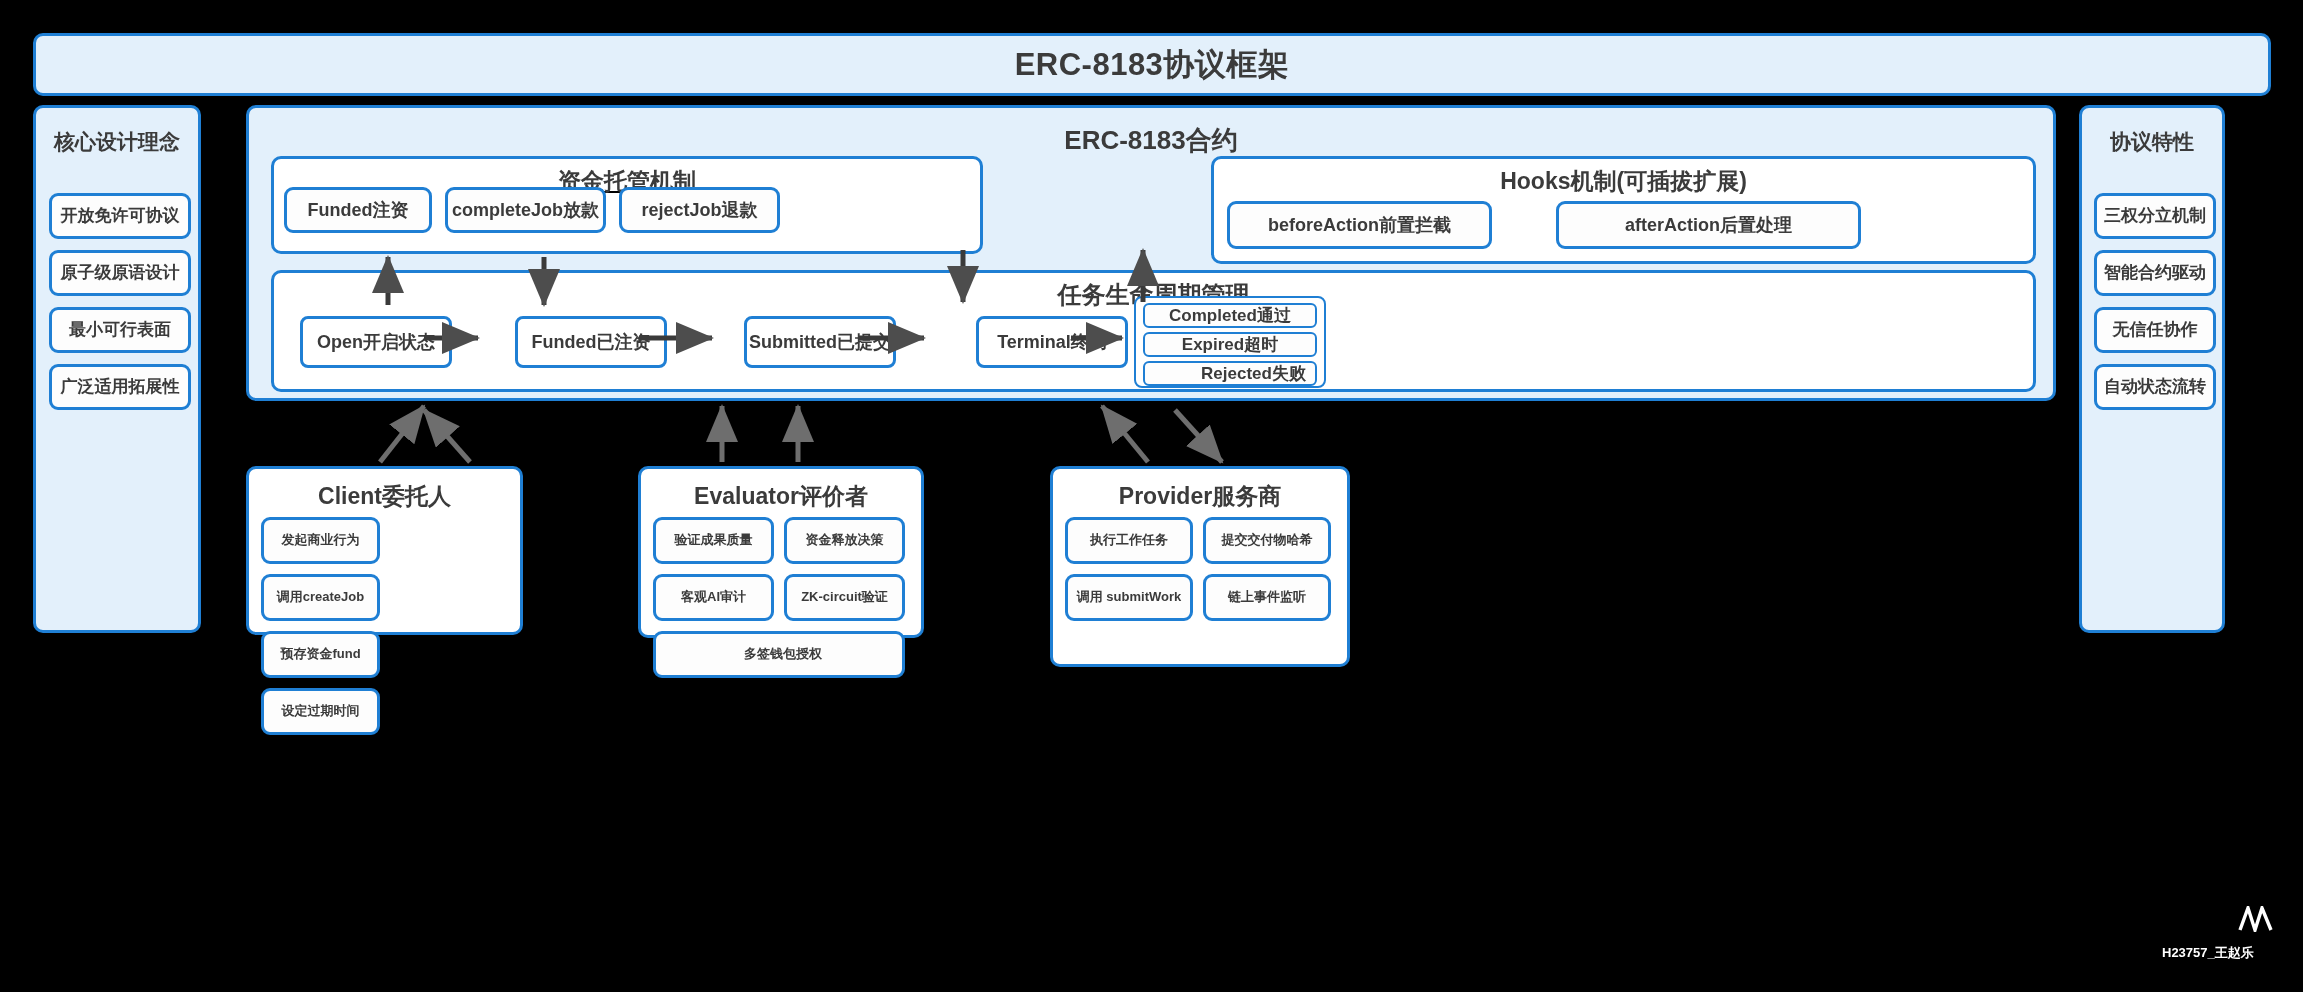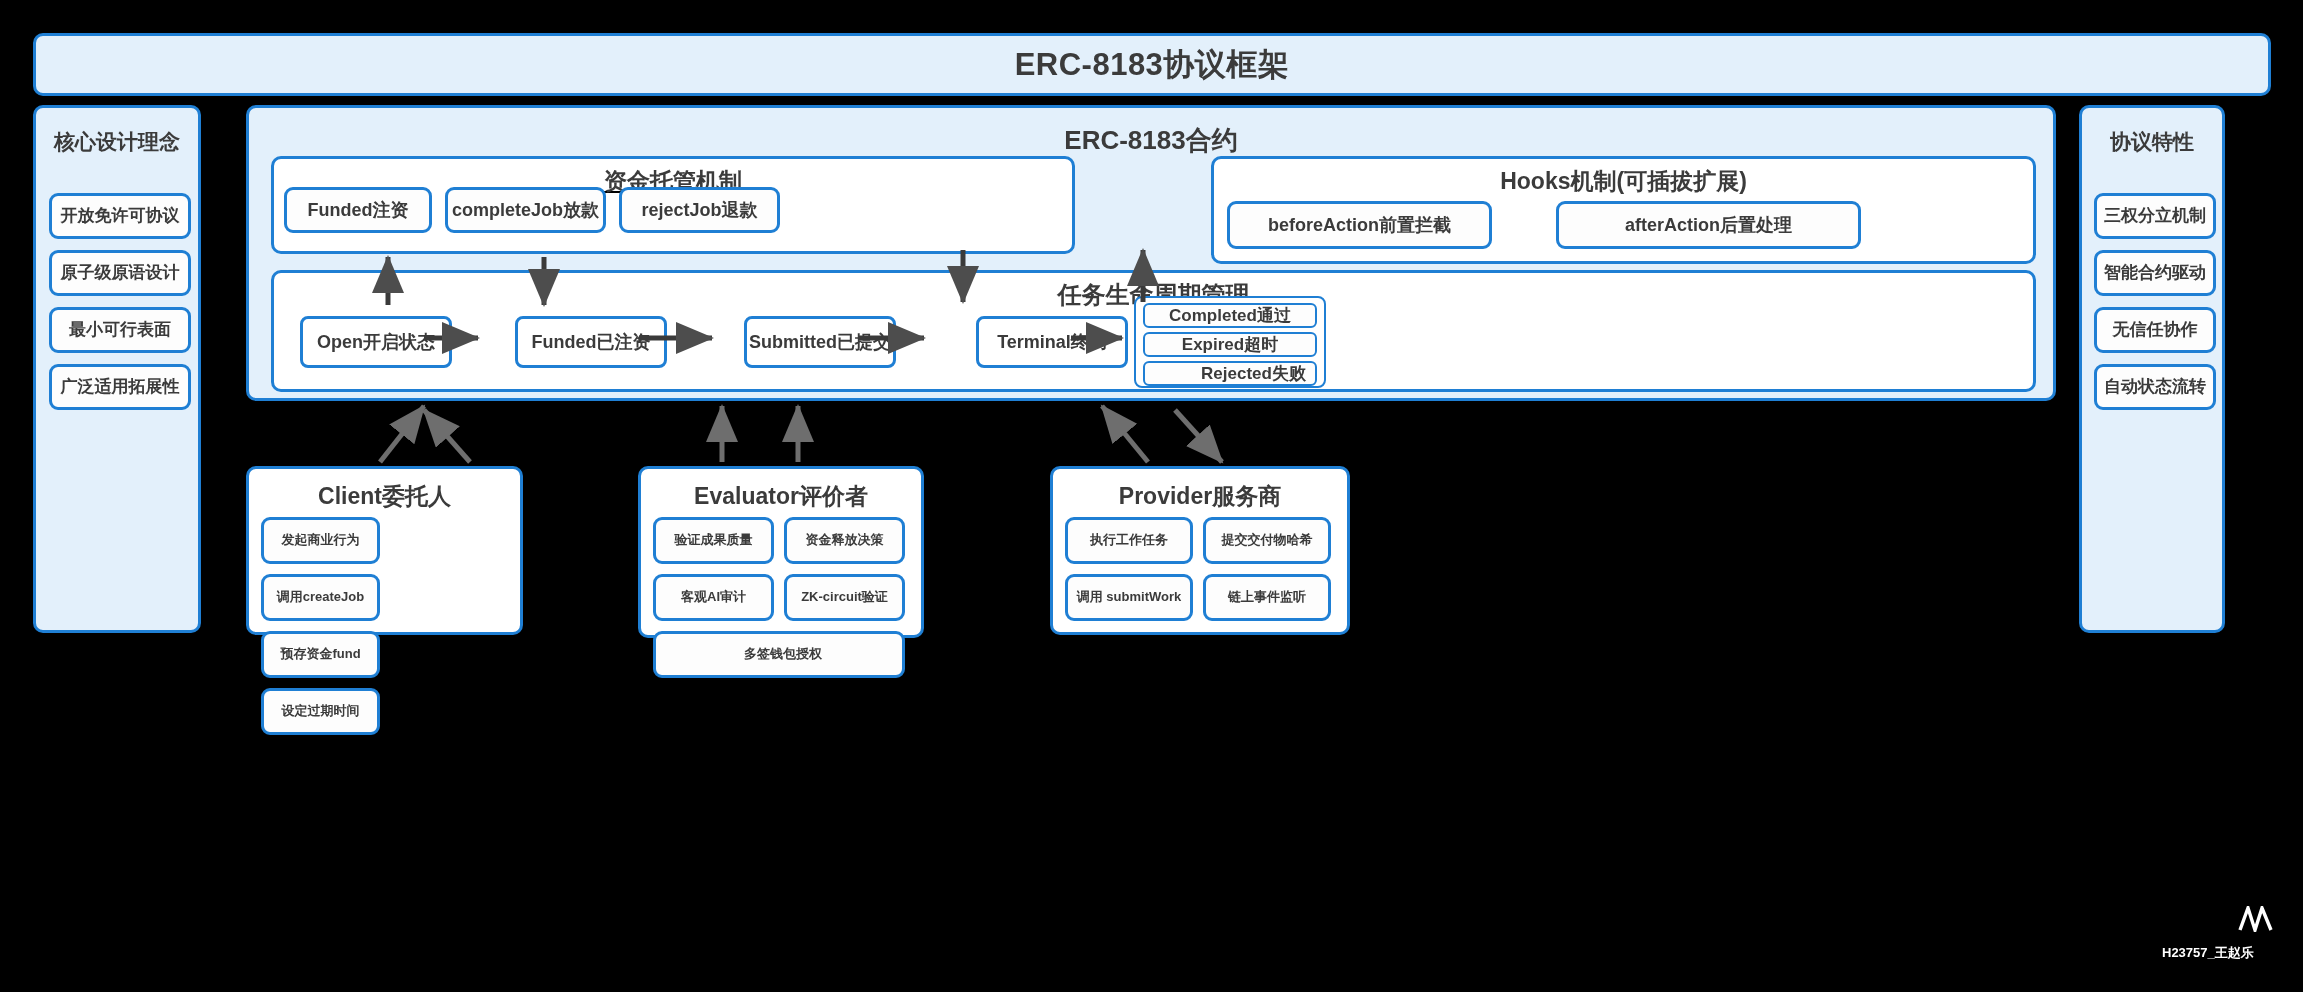--- a/index.html
+++ b/index.html
@@ -60,21 +60,21 @@
   
   #right-panel { left: 2079px; top: 105px; width: 146px; height: 528px; }
   #right-panel .ttl { margin-top: 20px; font-size: 21px; }
   #right-panel .side-list { left: 12px; top: 85px; width: 122px; }
 
   
   #contract { left: 246px; top: 105px; width: 1810px; height: 296px; }
   #contract > .ttl { margin-top: 15px; font-size: 26px; }
 
   
-  #escrow { left: 22px; top: 48px; width: 804px; height: 98px; text-decoration: underline; }
+  #escrow { left: 22px; top: 48px; width: 712px; height: 98px; text-decoration: underline; }
   #escrow > .ttl { margin-top: 7px; font-size: 23px; }
   .erow { position: absolute; left: 10px; top: 28px; display: flex; gap: 13px; }
   #escrow .leaf { height: 46px; font-size: 18px; }
   #escrow .leaf.b0 { width: 148px; }
   #escrow .leaf.b1 { width: 161px; }
   #escrow .leaf.b2 { width: 161px; }
 
   
   #hooks { left: 962px; top: 48px; width: 825px; height: 108px; }
   #hooks > .ttl { margin-top: 7px; font-size: 23px; }
@@ -116,21 +116,21 @@
   }
   .actor .leaf { height: 47px; font-size: 13px; }
 
   #client { left: 246px; top: 466px; width: 277px; height: 169px; }
   #client .leaf { width: 119px; }
 
   #evaluator { left: 638px; top: 466px; width: 286px; height: 172px; }
   #evaluator .leaf { width: 121px; }
   #evaluator .leaf.wide { width: 252px; padding-left: 8px; }
 
-  #provider { left: 1050px; top: 466px; width: 300px; height: 169px; }
+  #provider { left: 1050px; top: 466px; width: 300px; height: 201px; }
   #provider .leaf { width: 128px; }
 
   
   #arrows { position: absolute; left: 0; top: 0; width: 2303px; height: 992px;
             pointer-events: none; }
 
   
   #watermark {
     position: absolute; left: 2162px; top: 944px;
     font-size: 13px; color: #ffffff; font-weight: bold;

